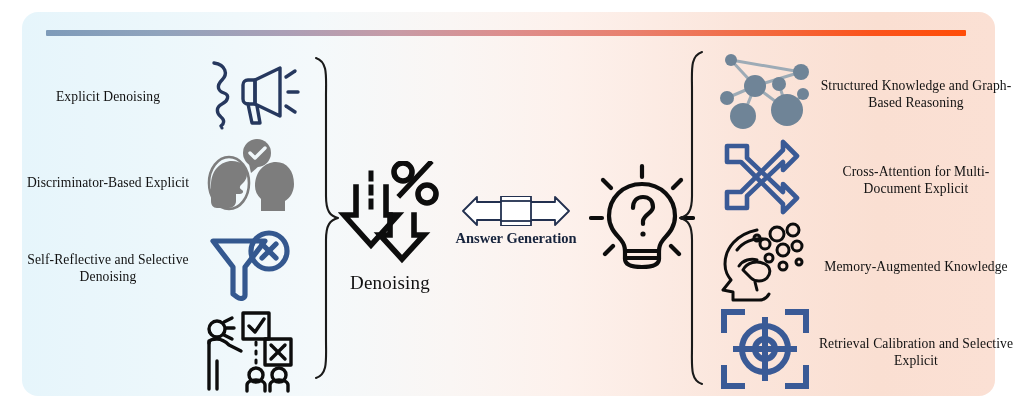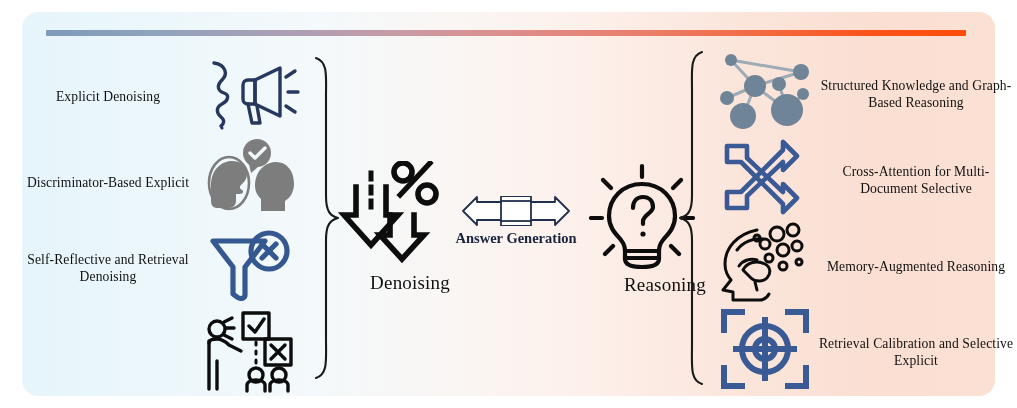--- a/index.html
+++ b/index.html
@@ -95,21 +95,21 @@
   .brace {
     position: absolute;
     color: #1a1a1a;
   }
   .brace-left  { left: 312px; top: 56px;  }
   .brace-right { left: 676px; top: 50px;  }
 
   
   .center-block {
     position: absolute;
-    text-align: right;
+    text-align: center;
   }
   .center-denoise { left: 330px; top: 158px; width: 120px; }
   .center-reason  { left: 578px; top: 160px; width: 128px; }
 
   .center-icon { height: 112px; display: flex; align-items: center; justify-content: center; }
   .center-caption {
     font-size: 19px;
     color: #111111;
     margin-top: 2px;
     letter-spacing: 0.2px;
@@ -143,21 +143,21 @@
   <div class="top-rule"></div>
 
   <div class="col left-list">
     <div class="row">
       <span class="label">Explicit Denoising</span>
     </div>
     <div class="row">
       <span class="label">Discriminator-Based Explicit</span>
     </div>
     <div class="row">
-      <span class="label">Self-Reflective and Retrieval Denoising</span>
+      <span class="label">Self-Reflective and Selective Denoising</span>
     </div>
   </div>
 
   <div class="col left-icons">
 
     <div class="row">
       <svg width="98" height="76" viewBox="0 0 98 76">
         <g fill="none" stroke="#26385e" stroke-width="3.4" stroke-linecap="round" stroke-linejoin="round">
           <path d="M12 8 C24 10 26 19 20 25 C14 31 16 36 22 38 C28 40 26 46 20 49 C14 52 14 58 19 62 C23 65 22 69 19 71"></path>
           <path d="M41 30 L41 44 C41 47 43 49 46 49 L53 49 L53 25 L46 25 C43 25 41 27 41 30 Z"></path>
@@ -266,21 +266,20 @@
           <path d="M92 18 L84 26"></path>
           <path d="M2 56 L13 56"></path>
           <path d="M93 56 L104 56"></path>
           <path d="M16 92 L24 84"></path>
           <path d="M90 92 L82 84"></path>
           <path d="M44 46 C44 39 48 35 54 35 C60 35 64 39 64 45 C64 51 55 52 54 59 L54 62"></path>
         </g>
         <circle cx="54" cy="72" r="2.6" fill="#0d0d0d"></circle>
       </svg>
     </div>
-    <div class="center-caption">Reasoning</div>
   </div>
 
   <div class="brace brace-right">
     <svg width="30" height="336" viewBox="0 0 30 336">
       <path d="M26 2 C14 6 16 20 16 40 L16 146 C16 161 12 166 4 168 C12 170 16 175 16 190 L16 296 C16 316 14 330 26 334" fill="none" stroke="#1a1a1a" stroke-width="2.1" stroke-linecap="round" stroke-linejoin="round"></path>
     </svg>
   </div>
 
   <div class="col right-icons">
 
@@ -355,23 +354,23 @@
         </g>
       </svg>
     </div>
   </div>
 
   <div class="col right-list">
     <div class="row">
       <span class="label">Structured Knowledge and Graph-Based Reasoning</span>
     </div>
     <div class="row">
-      <span class="label">Cross-Attention for Multi-Document Selective</span>
-    </div>
-    <div class="row">
-      <span class="label">Memory-Augmented Reasoning</span>
+      <span class="label">Cross-Attention for Multi-Document Explicit</span>
+    </div>
+    <div class="row">
+      <span class="label">Memory-Augmented Knowledge</span>
     </div>
     <div class="row">
       <span class="label">Retrieval Calibration and Selective Explicit</span>
     </div>
   </div>
 
 </div>
 
 </body></html>

